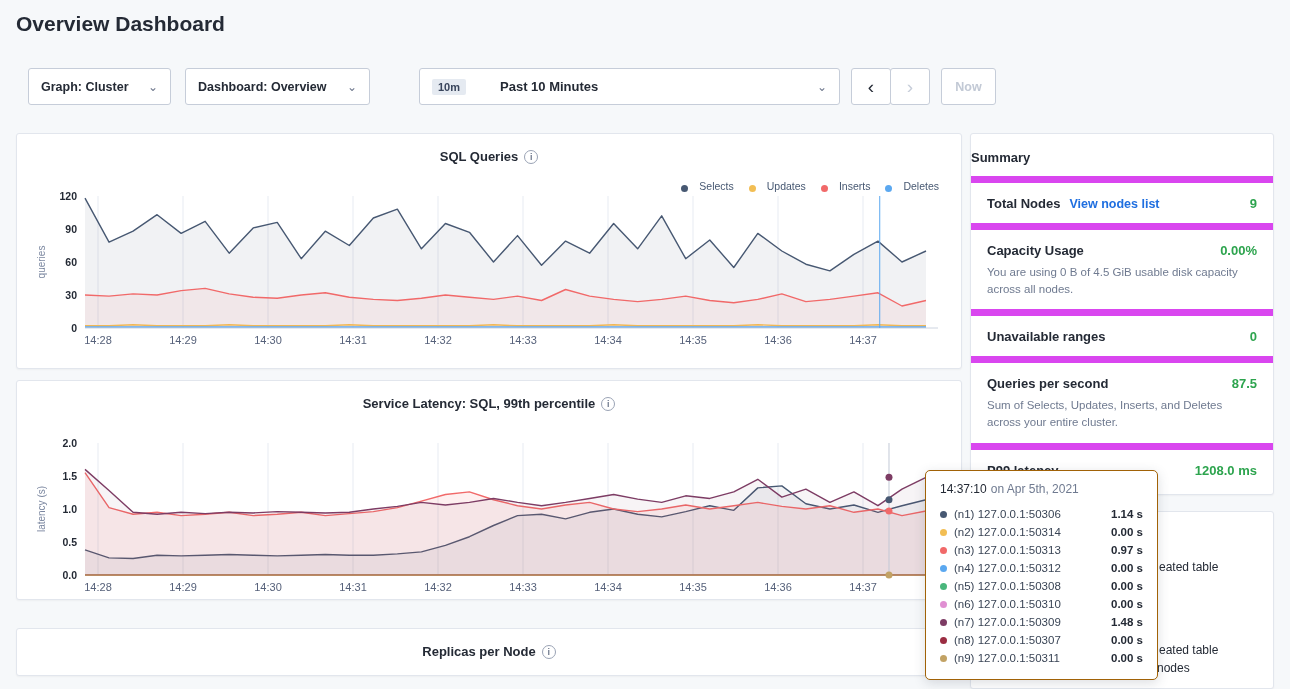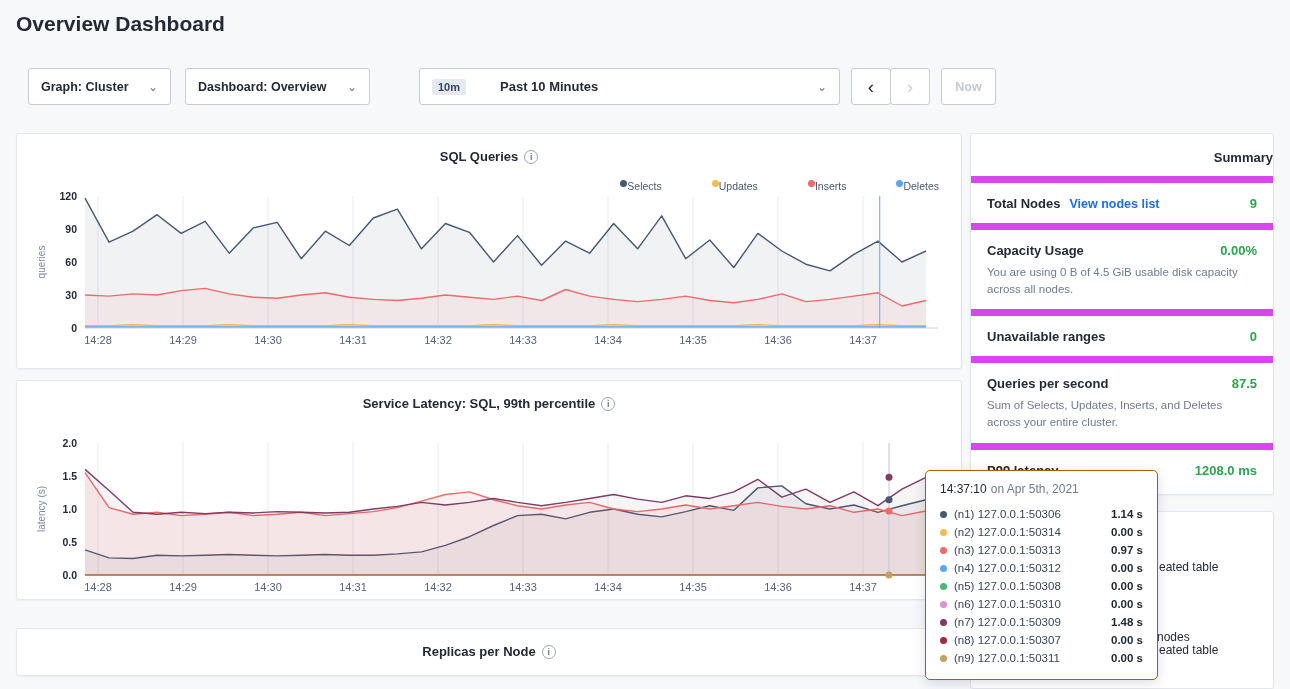--- a/index.html
+++ b/index.html
@@ -43,27 +43,27 @@
 
   .chart-title {
     position:absolute; top:15px; left:0; right:0; display:flex; justify-content:center;
     align-items:center; gap:6px; font-size:13px; font-weight:700; color:#242a35;
   }
   .info-icon {
     display:inline-flex; width:14px; height:14px; border:1px solid #9aa3b5; border-radius:50%;
     color:#707a8e; font-size:9px; align-items:center; justify-content:center; cursor:pointer;
   }
   .legend { position:absolute; right:22px; top:46px; display:flex; gap:15px; }
-  .legend-item { display:flex; align-items:flex-start; gap:0; font-size:10.5px; color:#475872; cursor:pointer;margin-left:35px; }
+  .legend-item { display:flex; align-items:flex-end; gap:11px; font-size:10.5px; color:#475872; cursor:pointer; }
   .legend-dot { width:7px; height:7px; border-radius:50%; }
   svg.chart { position:absolute; left:16px; top:56px; }
   svg text { font-family:"Liberation Sans", sans-serif; }
 
   
-  .sum-title { padding:16px 0 11px; text-align:right; font-weight:700; font-size:13px; }
+  .sum-title { padding:16px 0 11px; text-align:left; font-weight:700; font-size:13px; }
   .sum-row { padding:13px 16px 12px; border-top:7px solid #d946ef; }
   .sum-main { display:flex; justify-content:space-between; align-items:baseline; font-size:13px; font-weight:700; }
   .sum-left { display:flex; align-items:baseline; }
   .sum-value { color:#2da44e; }
   .sum-link { color:#1f6fe0; font-weight:700; font-size:12.5px; margin-left:9px; cursor:pointer; text-decoration:none; }
   .sum-desc { margin-top:6px; font-size:11.5px; color:#6f7a90; line-height:1.45; font-weight:400; padding-right:4px; }
 
   
   #tooltip {
     position:absolute; left:925px; top:470px; width:233px; z-index:20;
@@ -74,21 +74,21 @@
   .tt-time { color:#242a35; }
   .tt-date { color:#6f7a90; margin-left:4px; }
   .tt-row { display:flex; align-items:center; gap:7px; height:18px; font-size:11.5px; color:#394455; white-space:nowrap;text-align:right; }
   .tt-dot { width:7px; height:7px; border-radius:50%; flex:0 0 auto; }
   .tt-val { margin-left:auto; font-weight:700; color:#242a35; }
 
   
   .frag { position:absolute; font-size:12px; color:#242a35; z-index:5; }
   #frag0 { left:1159px; top:560px; }
   #frag1 { left:1159px; top:643px; }
-  #frag2 { left:1157px; top:630px; }
+  #frag2 { left:1157px; top:661px; }
 </style>
 </head>
 <body>
 
 <h1>Overview Dashboard</h1>
 
 <button class="btn" id="graph-dd">
   <span>Graph: Cluster</span>
   <span class="chev">⌄</span>
 </button>

